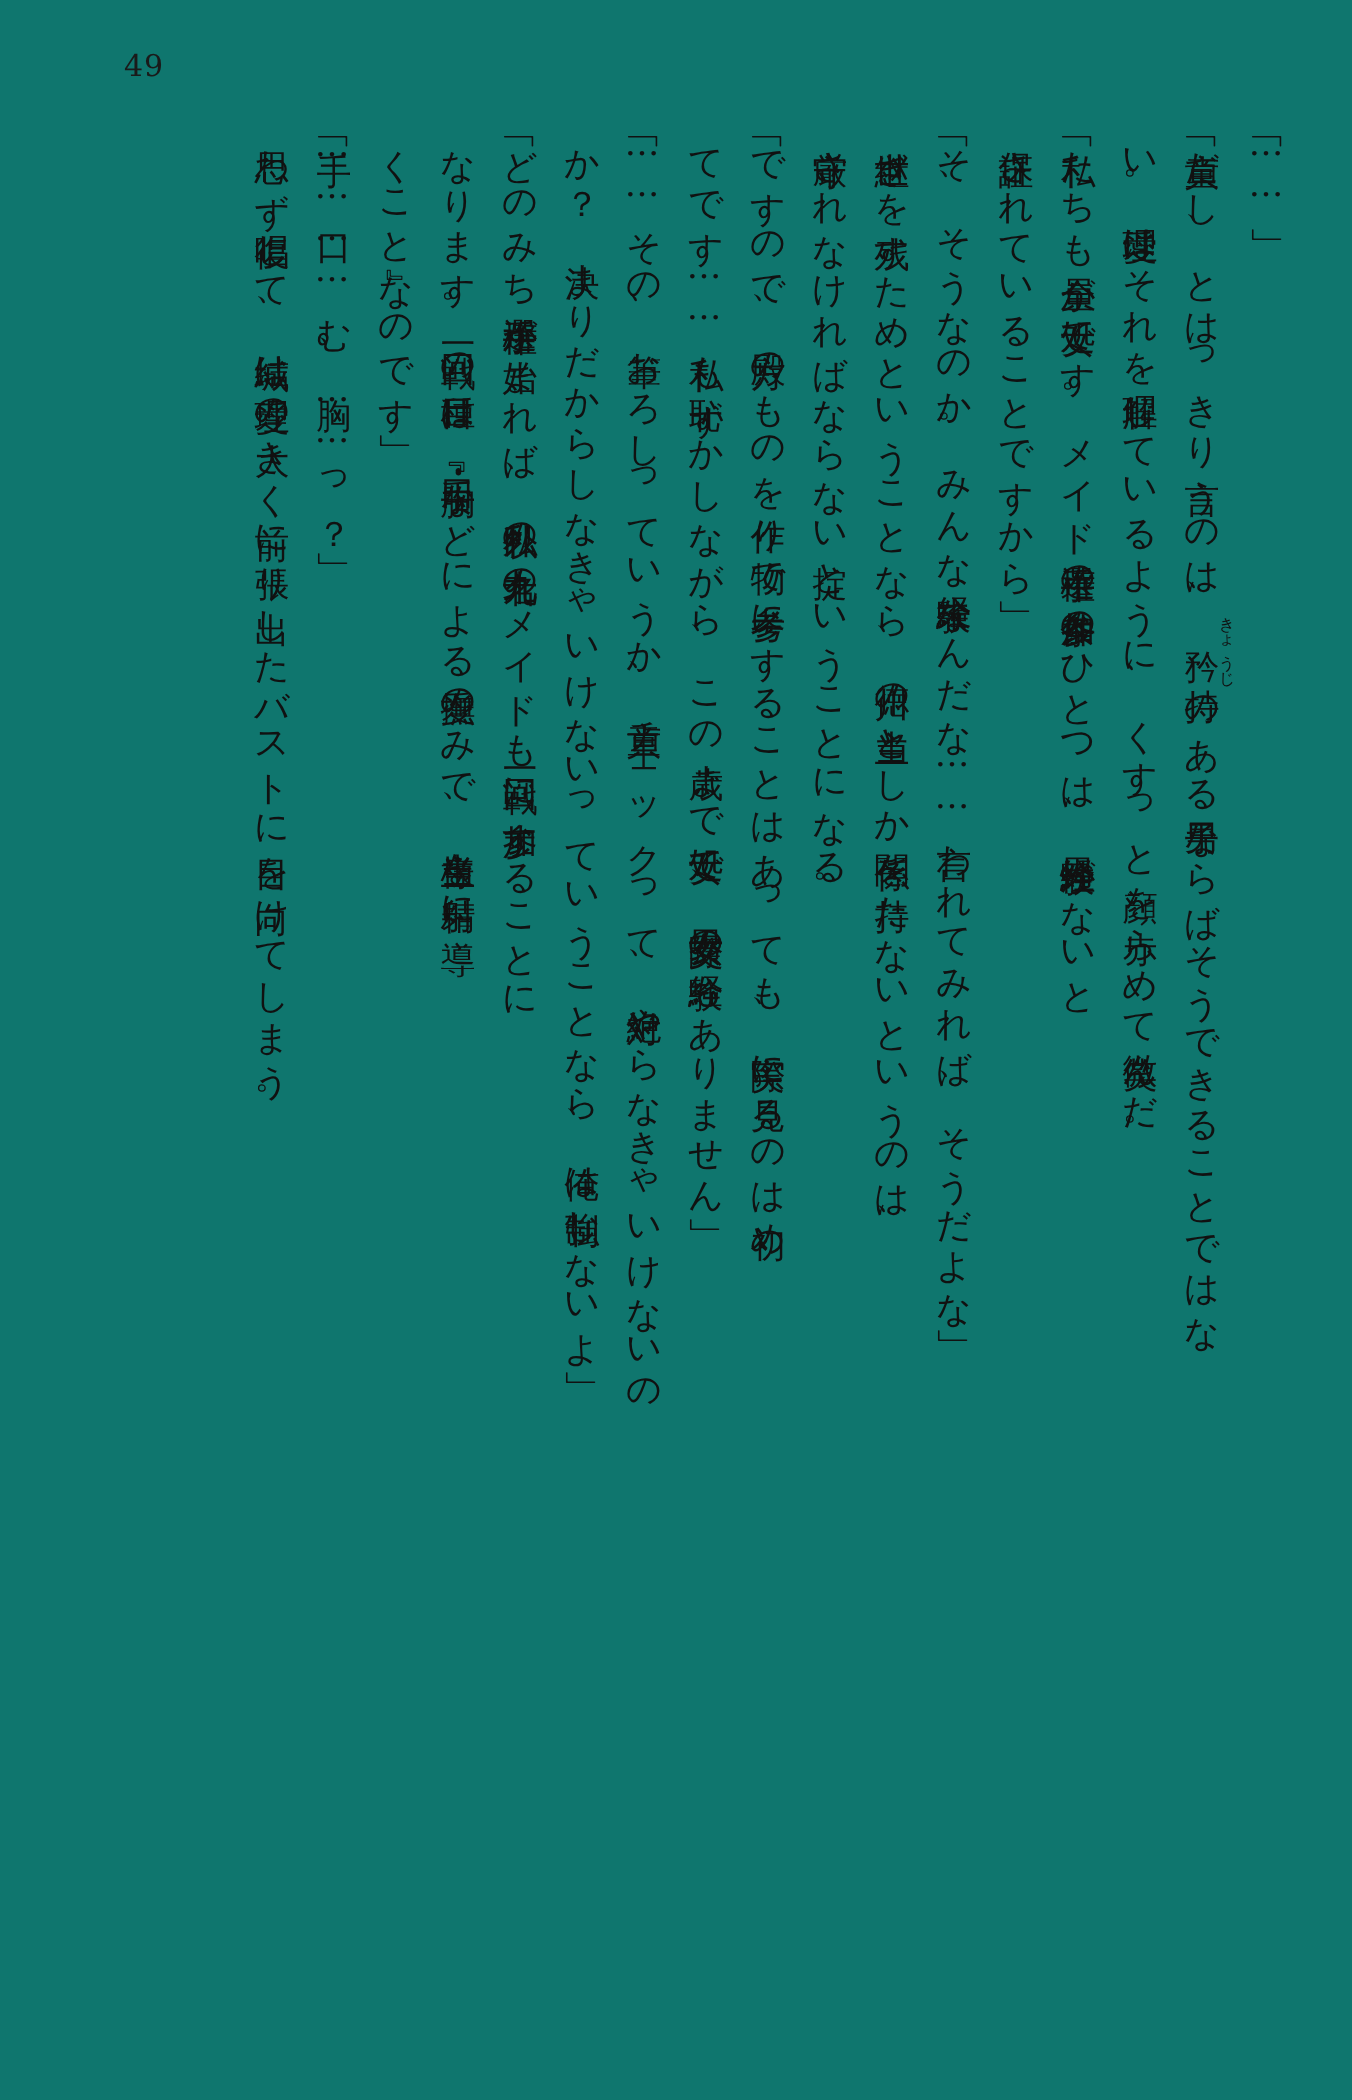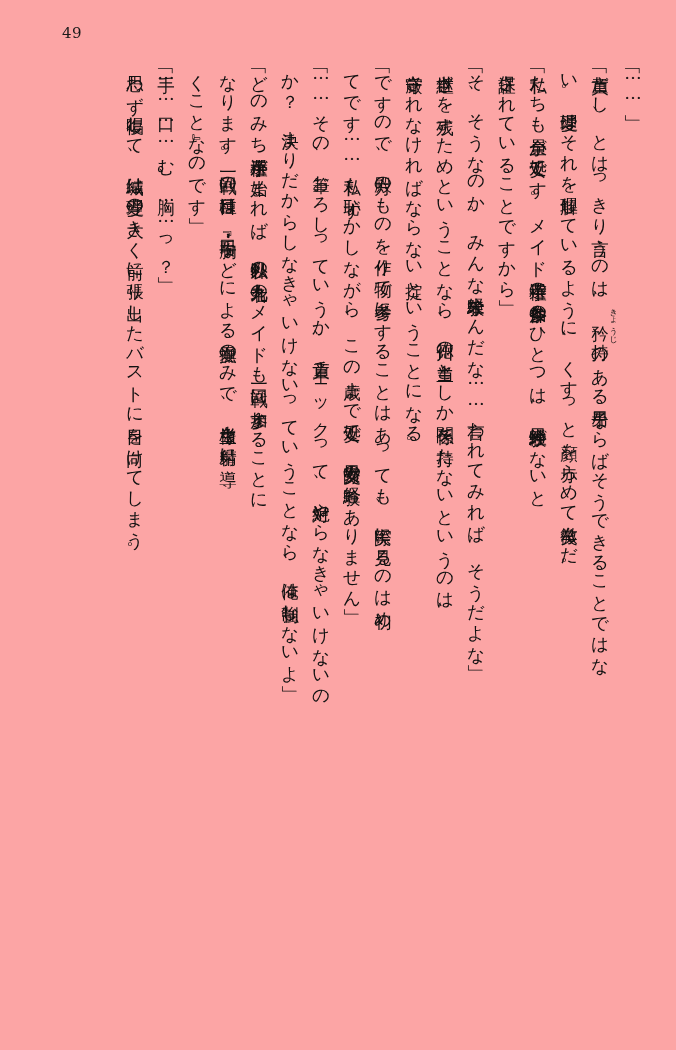--- a/index.html
+++ b/index.html
@@ -4,21 +4,21 @@
 <style>
   html, body {
     margin: 0;
     padding: 0;
     background: #ffffff;
   }
   .page {
     position: relative;
     width: 676px;
     height: 1050px;
-    background: #fca5a5;
+    background: #0f766e;
     overflow: hidden;
     font-family: "DejaVu Serif", "Liberation Serif", serif;
     color: #111111;
   }
   .page-number {
     position: absolute;
     top: 24px;
     left: 62px;
     font-size: 15px;
     letter-spacing: 0.5px;

